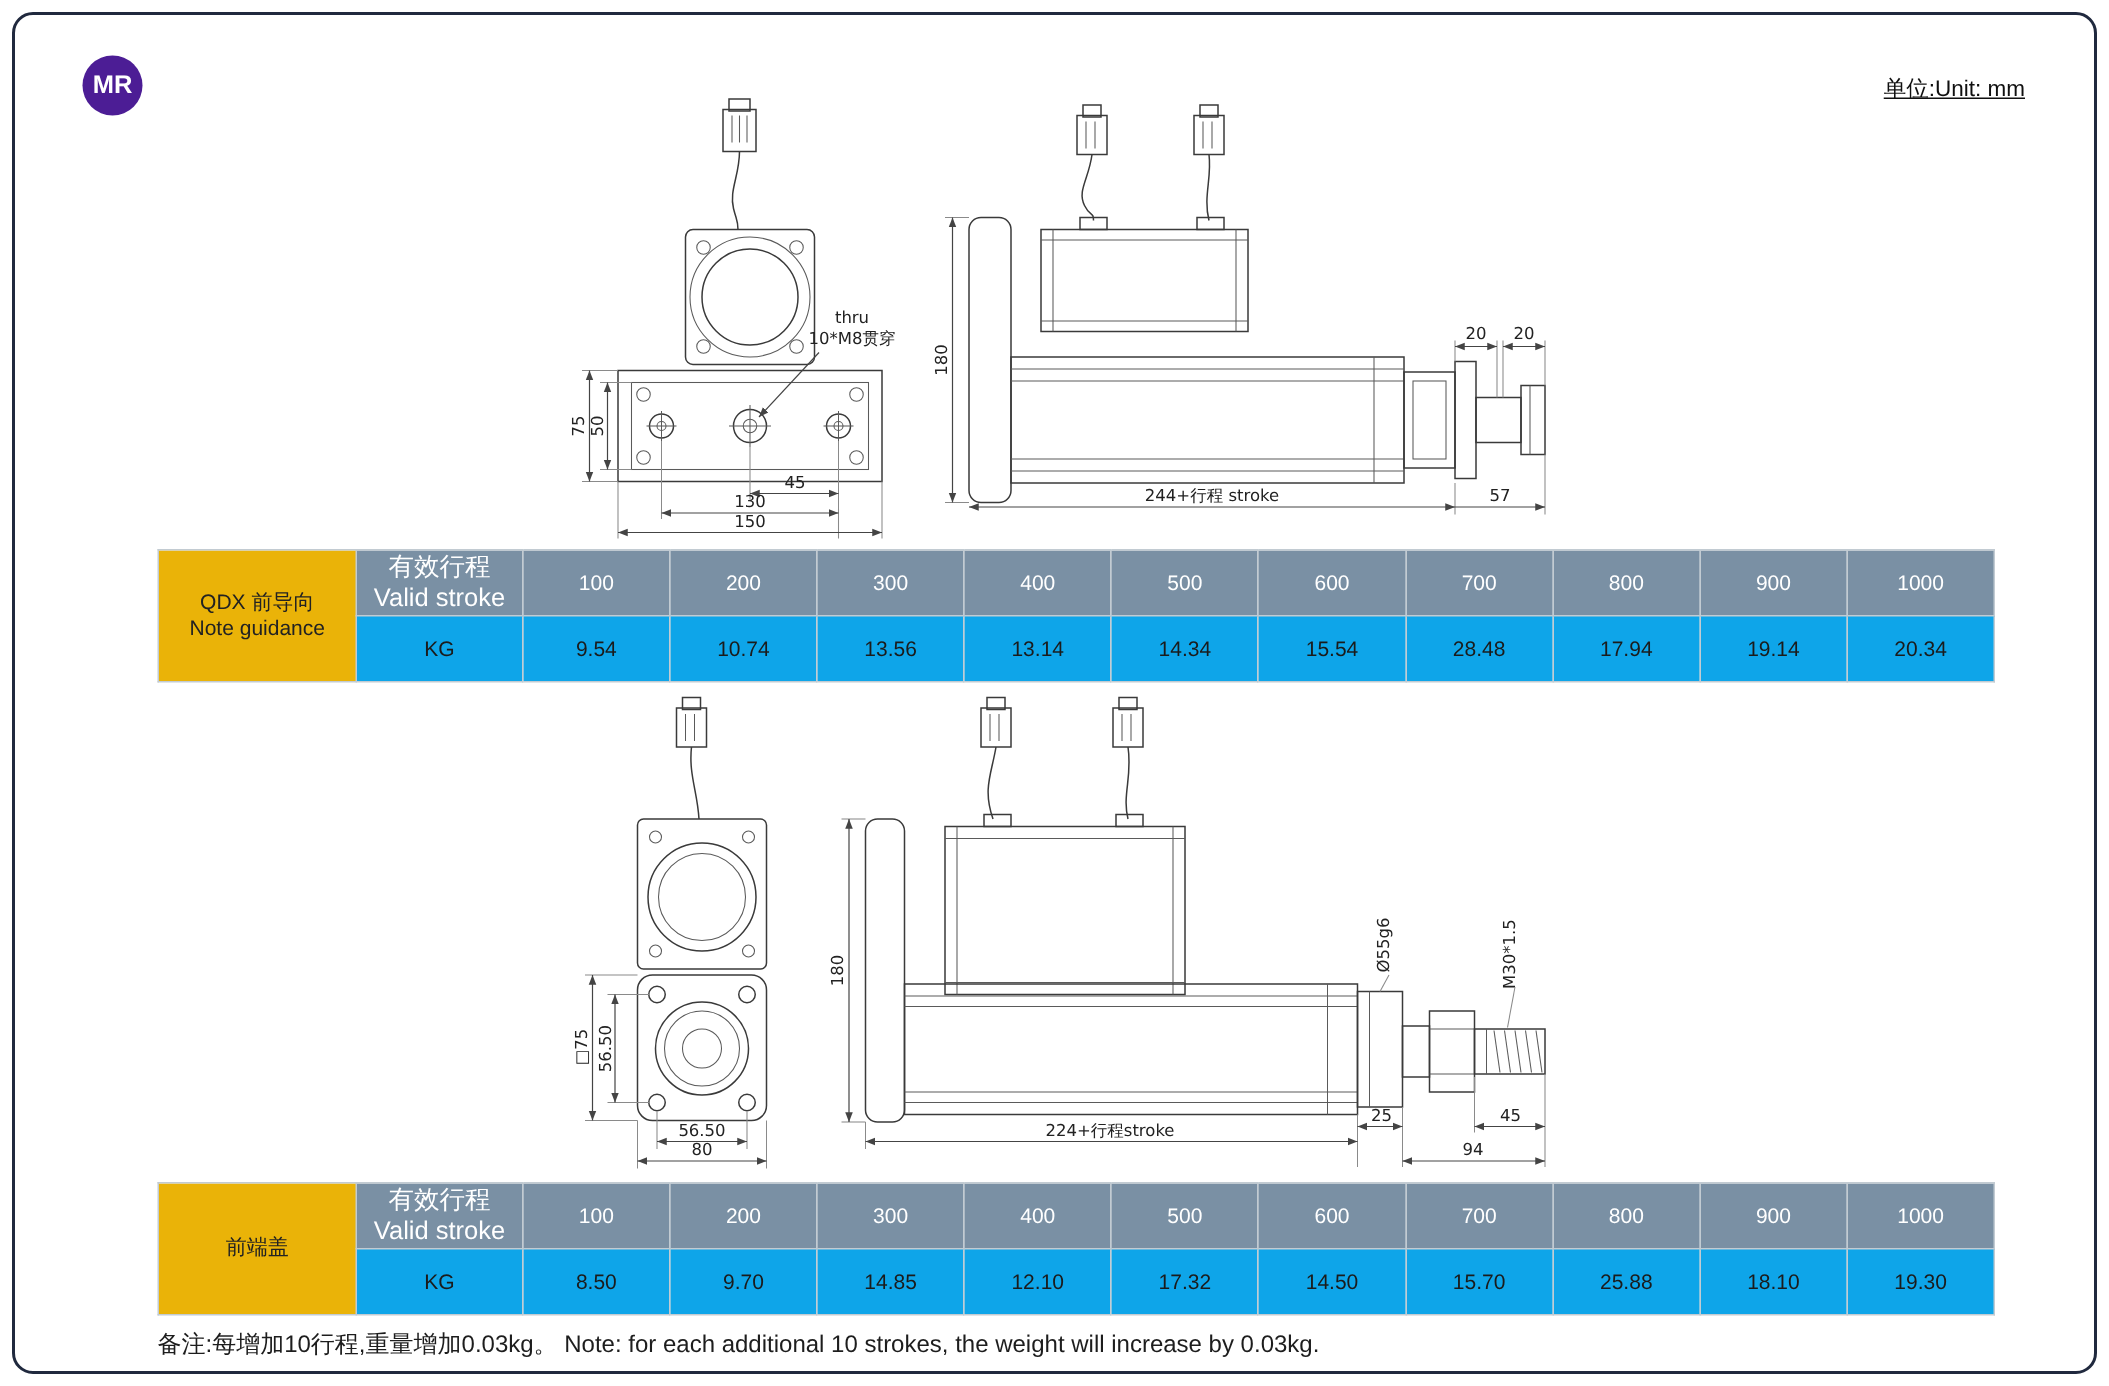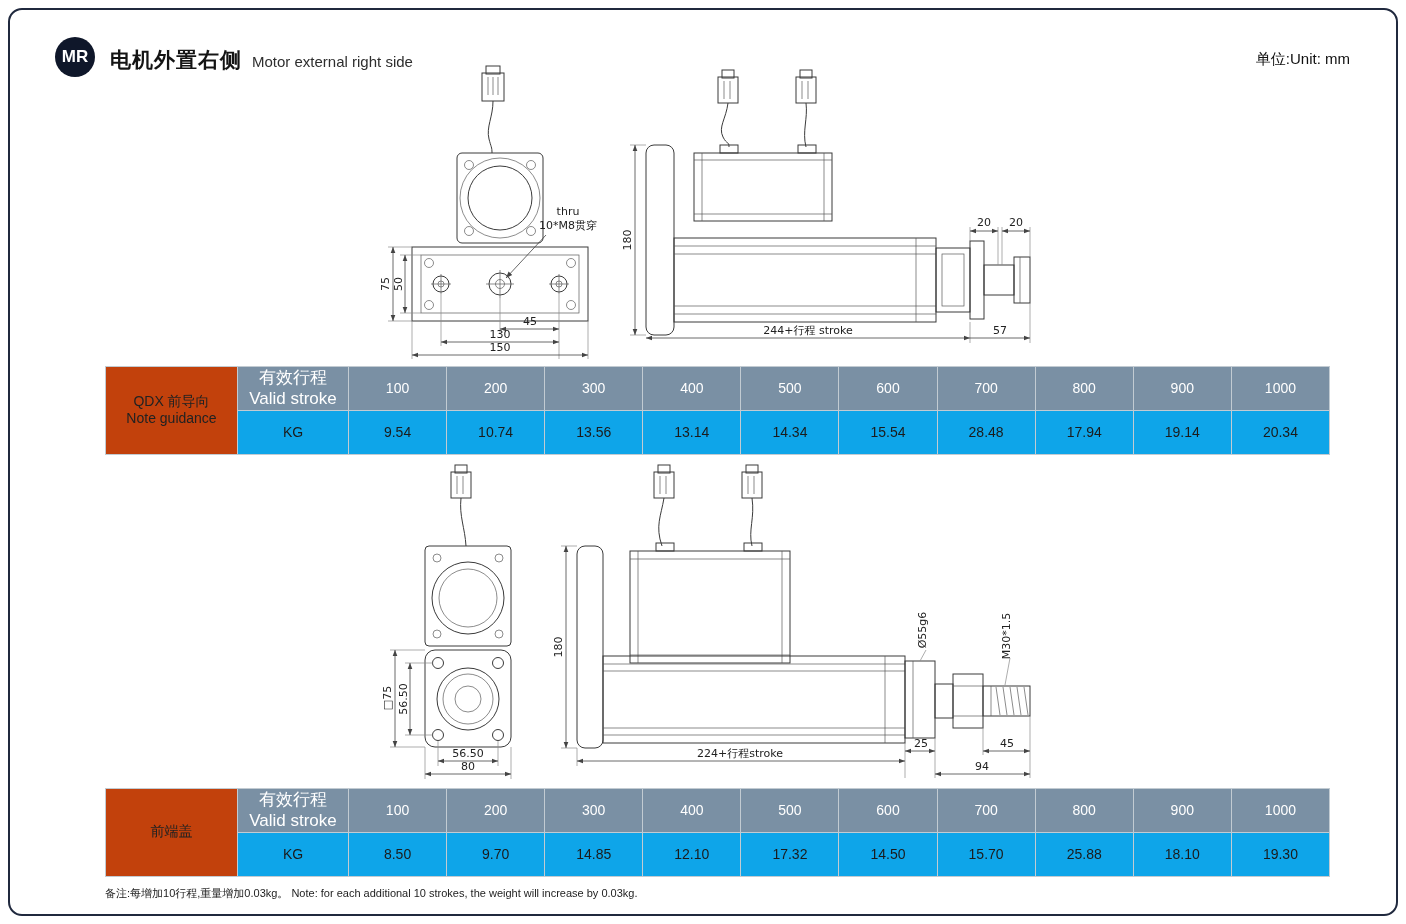--- a/index.html
+++ b/index.html
@@ -3,57 +3,54 @@
 <meta charset="utf-8">
 <style>
   html,body { margin:0; padding:0; background:#ffffff; }
   body { font-family:"Liberation Sans","DejaVu Sans",sans-serif; }
   .page { position:relative; width:1406px; height:924px; background:#fff; overflow:hidden; }
   .frame { position:absolute; left:8px; top:8px; right:8px; bottom:8px;
            border:2px solid #20293e; border-radius:14px; background:#fff; }
 
   
   .badge { position:absolute; left:45px; top:27px; width:40px; height:40px; border-radius:50%;
-           background:#0f172a; color:#fff; font-size:17px; font-weight:bold;
+           background:#4c1d95; color:#fff; font-size:17px; font-weight:bold;
            display:flex; align-items:center; justify-content:center; }
   .titles { position:absolute; left:100px; top:36px; white-space:nowrap; }
   .title-zh { font-size:21px; font-weight:bold; color:#141414; letter-spacing:1px; }
   .title-en { font-size:15px; color:#2e2e2e; margin-left:10px; }
-  .unit { position:absolute; right:46px; top:40px; font-size:15px; color:#101010; }
+  .unit { position:absolute; right:46px; top:40px; font-size:15px; color:#101010;text-decoration:underline; }
 
   
   .dwg { position:absolute; left:80px; }
   .ln  { fill:none; stroke:#3a3a3a; stroke-width:1; }
   .ln2 { fill:none; stroke:#5a5a5a; stroke-width:0.7; }
   .dim { fill:none; stroke:#444444; stroke-width:0.8; }
   .ext { fill:none; stroke:#8a8a8a; stroke-width:0.7; }
   .dtxt { font-size:11px; fill:#222; font-family:"DejaVu Sans",sans-serif; }
 
   
   .spec-table { position:absolute; left:95px; border-collapse:collapse; table-layout:fixed;
                 width:1225px; font-size:14px; }
   .spec-table td { border:1px solid #c2cbd2; text-align:center; vertical-align:middle; padding:0; }
   .spec-table .hd  { background:#7a90a4; color:#ffffff; height:41px; }
   .spec-table .val { background:#0ea5e9; color:#1b1b1b; height:43px; }
-  .spec-table .rowhead { background:#c2410c; color:#222; }
+  .spec-table .rowhead { background:#eab308; color:#222; }
   .two-line span { display:block; line-height:1.25; }
   .sub { font-size:17px; }
 
-  .note { position:absolute; left:95px; top:876px; font-size:11px; color:#1d1d1d; }
+  .note { position:absolute; left:95px; top:876px; font-size:16px; color:#1d1d1d; }
 </style>
 </head>
 <body>
 
 <div class="page">
   <div class="frame">
 
     <div class="badge">MR</div>
-    <div class="titles">
-      <span class="title-zh">电机外置右侧</span><span class="title-en">Motor external right side</span>
-    </div>
     <div class="unit">单位:Unit: mm</div>
 
     <svg class="dwg" style="top:55px" width="1260" height="298" viewBox="0 0 1260 298">
       <defs>
         <marker id="ar1" viewBox="0 0 10 10" refX="9" refY="5" markerWidth="9" markerHeight="9" orient="auto-start-reverse">
           <path d="M0,1.5 L9,5 L0,8.5 Z" fill="#444"></path>
         </marker>
       </defs>
 
       <g>

